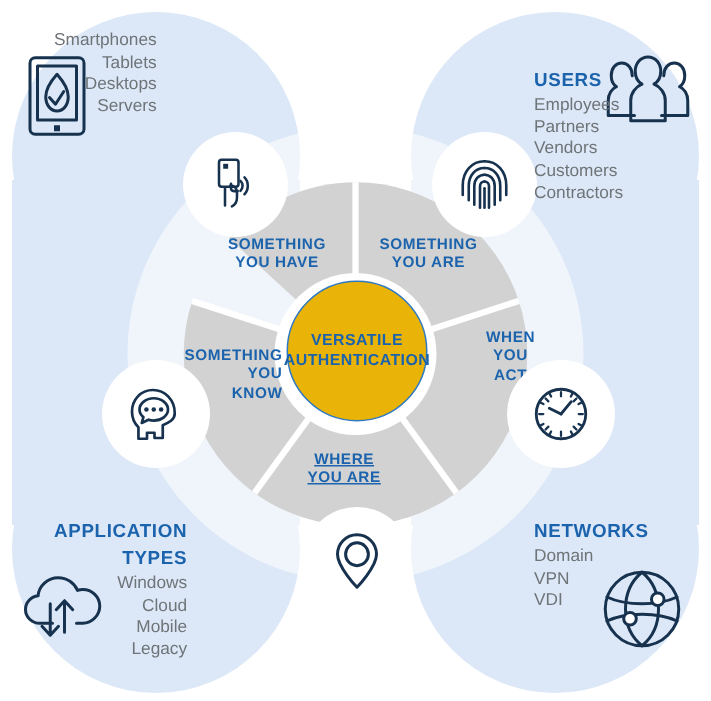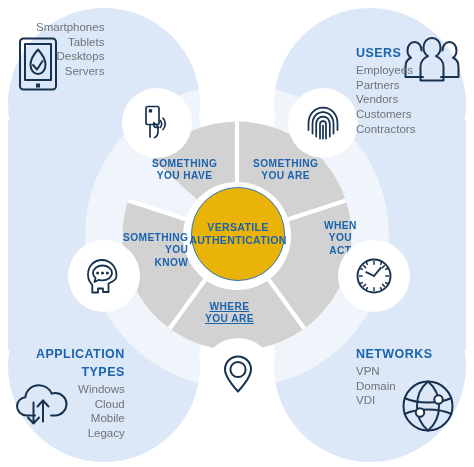--- a/index.html
+++ b/index.html
@@ -326,18 +326,18 @@
       <path d="M28 3.5 C20 10 17 19 17 28 C17 37 20 46 28 52.5"></path>
       <path d="M28 3.5 C36 10 39 19 39 28 C39 37 36 46 28 52.5"></path>
       <path d="M4.6 20 C11 23 19 24.5 28 24.5 C37 24.5 45 23 51.4 20"></path>
       <path d="M4.6 36 C11 33 19 31.5 28 31.5 C37 31.5 45 33 51.4 36"></path>
       <circle cx="38.5" cy="21.5" r="4.2" fill="#ffffff"></circle>
       <circle cx="20" cy="34.5" r="4.2" fill="#ffffff"></circle>
     </svg>
   </div>
   <div class="corner align-left" id="corner-networks">
     <div class="heading">NETWORKS</div>
+    <div class="item">Domain</div>
     <div class="item">VPN</div>
-    <div class="item">Domain</div>
     <div class="item">VDI</div>
   </div>
 
 </div>
 
 </body></html>

